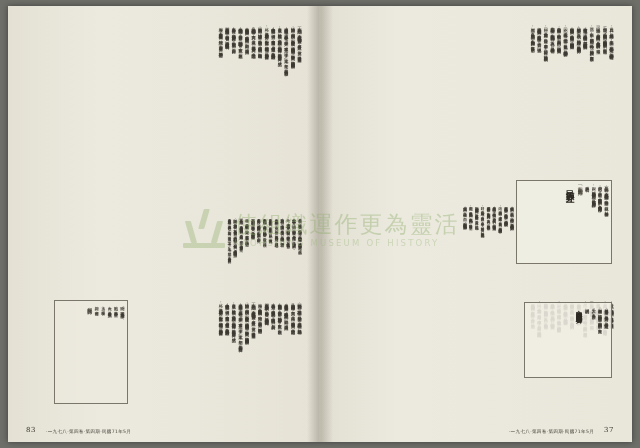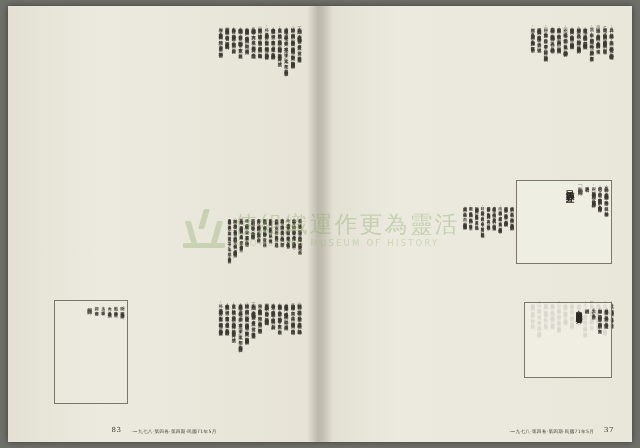--- a/index.html
+++ b/index.html
@@ -131,21 +131,21 @@
     position: absolute;
     bottom: 8px;
     left: 18px;
     right: 18px;
     display: flex;
     align-items: flex-end;
     font-size: 4.6px;
     color: #45413a;
     font-family: "DejaVu Sans", sans-serif;
   }
-  .footer.lft { justify-content: center; }
+  .footer.lft { justify-content: flex-start; }
   .footer.rgt { justify-content: flex-end; }
   .folio {
     font-size: 7px;
     font-family: "DejaVu Serif", serif;
     color: #3a372f;
     letter-spacing: .5px;
   }
   .footer-text {
     letter-spacing: .3px;
     white-space: nowrap;

